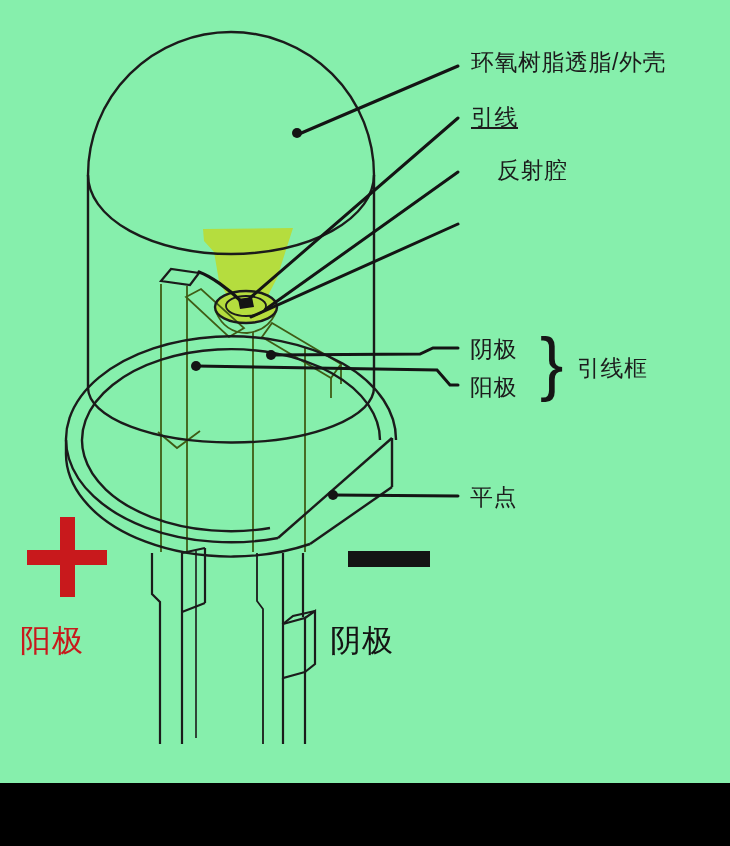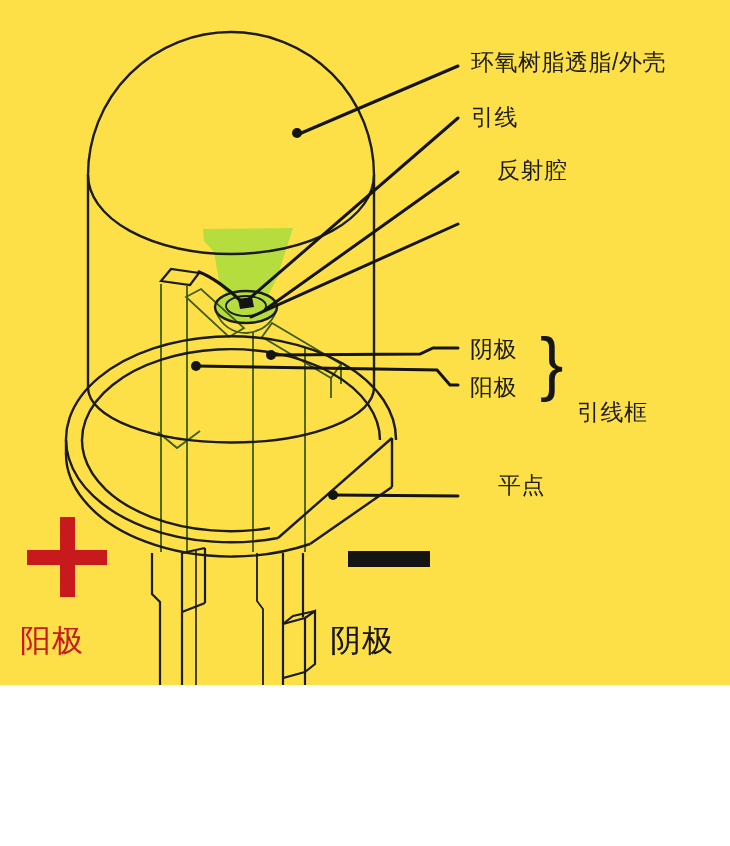--- a/index.html
+++ b/index.html
@@ -1,28 +1,28 @@
 <!DOCTYPE html>
 <html><head>
 <meta charset="utf-8">
 <style>
   html,body{margin:0;padding:0;background:#ffffff;}
   body{font-family:"Liberation Sans","DejaVu Sans",sans-serif;}
-  .stage{position:relative;width:730px;height:685px;background:#fde047;overflow:hidden;}
+  .stage{position:relative;width:730px;height:846px;background:#86efac;overflow:hidden;}
   .stage svg.drawing{position:absolute;left:0;top:0;}
   .lbl{position:absolute;color:#1c1c1c;font-size:23px;line-height:1.15;white-space:nowrap;letter-spacing:0.5px;}
   .lbl-lens{left:471px;top:49px;}
-  .lbl-wire{left:471px;top:104px;}
+  .lbl-wire{left:471px;top:104px;text-decoration:underline;}
   .lbl-cavity{left:497px;top:157px;}
   .lbl-die{left:471px;top:208px;}
   .lbl-cath{left:470px;top:336px;}
   .lbl-anod{left:470px;top:374px;}
   .lbl-brace{left:540px;top:328px;font-size:70px;font-weight:100;line-height:1;color:#161616;}
-  .lbl-frame{left:577px;top:355px;margin-top:44px;}
-  .lbl-flat{left:470px;top:472px;margin-left:28px;}
+  .lbl-frame{left:577px;top:355px;}
+  .lbl-flat{left:470px;top:484px;}
   .big-pol{position:absolute;font-size:31px;white-space:nowrap;letter-spacing:1px;}
   .pol-anode{left:20px;top:620px;color:#c8191c;}
   .pol-cathode{left:330px;top:620px;color:#141414;}
   .footer-bar{position:absolute;left:0;top:783px;width:730px;height:63px;background:#000000;}
 </style>
 </head>
 <body>
 
 <div class="stage">
 

